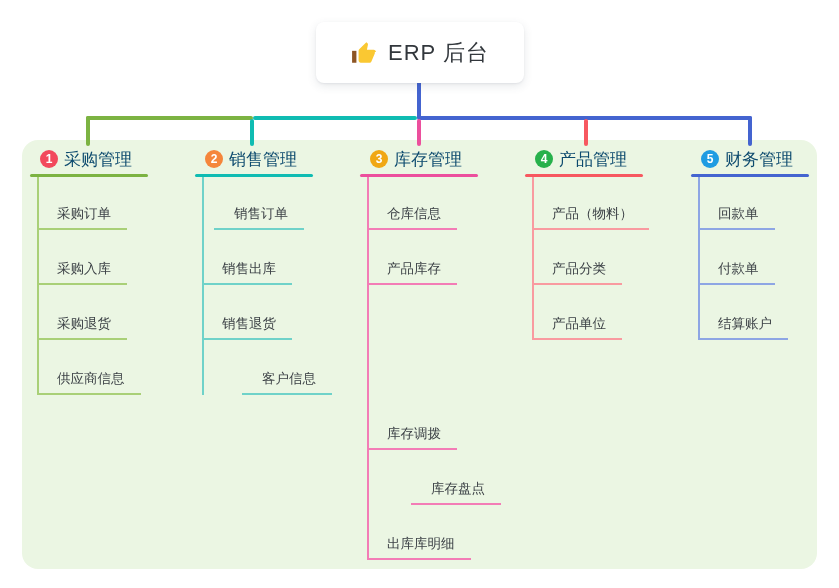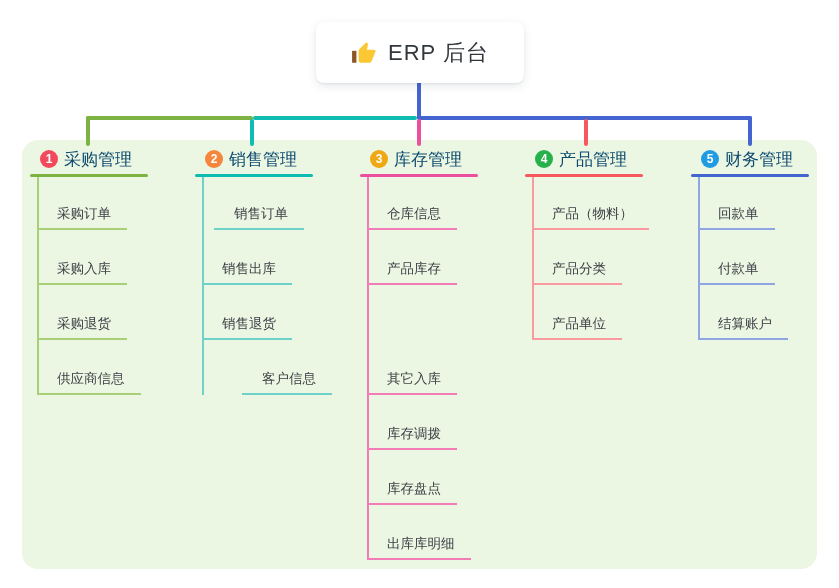--- a/index.html
+++ b/index.html
@@ -128,27 +128,24 @@
       <span class="branch-label">库存管理</span>
     </div>
     <div class="branch-underline"></div>
     <div class="spine" style="height:383px;"></div>
     <div class="child" style="top:205px;">
         <span>仓库信息</span>
       </div>
     <div class="child" style="top:260px;">
         <span>产品库存</span>
       </div>
-    <div class="child" style="top:370px;">
-        <span>其它入库</span>
-      </div>
     <div class="child" style="top:425px;">
         <span>库存调拨</span>
       </div>
-    <div class="child" style="top:480px;">
+    <div class="child" style="top:480px;margin-left:44px;">
         <span>库存盘点</span>
       </div>
     <div class="child" style="top:535px;">
         <span>出库库明细</span>
       </div>
   </div>
 
   <div class="branch" style="left: 525px; --badge: #27b14b; --line: #f75860; --child: #f99aa0;">
     <div class="branch-title">
       <span class="badge">4</span>

